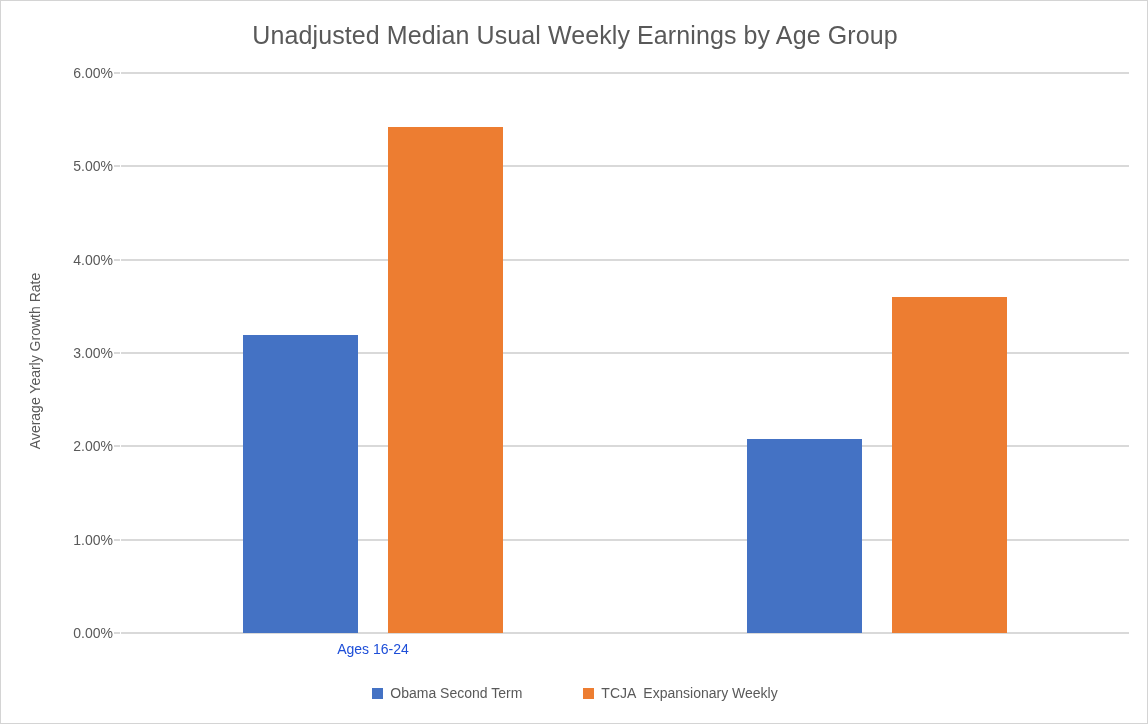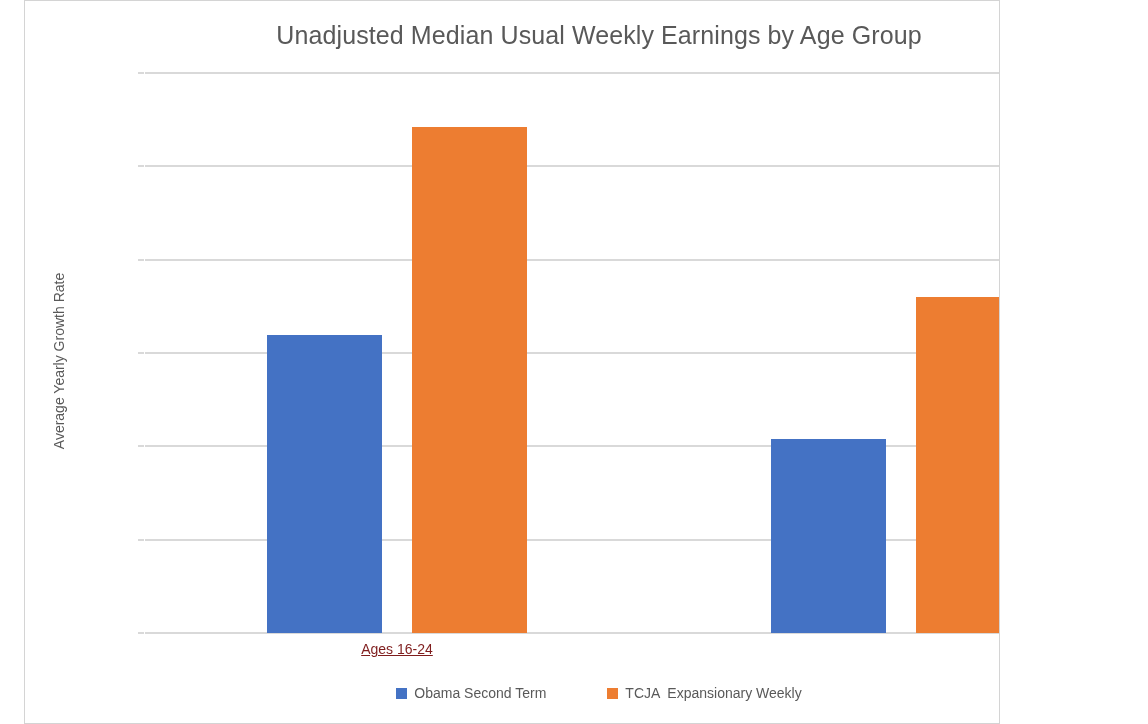--- a/index.html
+++ b/index.html
@@ -5,27 +5,26 @@
   html, body {
     margin: 0;
     padding: 0;
     background: #ffffff;
   }
   body {
     font-family: "Liberation Sans", sans-serif;
   }
   #chart-root {
     position: relative;
-    width: 976px;
+    width: 1148px;
     height: 724px;
     background: #ffffff;
     box-sizing: border-box;
     border: 1px solid #d4d4d4;
     overflow: hidden;
-    margin-left: 24px;
   }
 
   
   #chart-title {
     position: absolute;
     left: 0;
     top: 20px;
     width: 1148px;
     text-align: center;
     font-size: 25px;
@@ -101,23 +100,22 @@
     left: 120px;
     top: 640px;
     width: 1008px;
     height: 28px;
   }
   .cat-label {
     position: absolute;
     top: 0;
     text-align: center;
     font-size: 14px;
-    color: #7f1d1d;
-    white-space: pre;
-    text-decoration: underline;
+    color: #1d4ed8;
+    white-space: pre;
   }
 
   
   #legend {
     position: absolute;
     left: 0;
     top: 684px;
     width: 1148px;
     display: flex;
     justify-content: center;
@@ -142,20 +140,29 @@
 </style>
 </head>
 <body>
 
 <div id="chart-root">
 
   <div id="chart-title">Unadjusted Median Usual Weekly Earnings by Age Group</div>
 
   <div id="y-axis-title">Average Yearly Growth Rate</div>
 
+  <div id="y-tick-labels">
+      <div class="y-tick-label" style="top: 0px;">6.00%</div>
+      <div class="y-tick-label" style="top: 93.3333px;">5.00%</div>
+      <div class="y-tick-label" style="top: 186.667px;">4.00%</div>
+      <div class="y-tick-label" style="top: 280px;">3.00%</div>
+      <div class="y-tick-label" style="top: 373.333px;">2.00%</div>
+      <div class="y-tick-label" style="top: 466.667px;">1.00%</div>
+      <div class="y-tick-label" style="top: 560px;">0.00%</div>
+    </div>
 
   <div id="plot-area">
     <div id="gridlines">
         <div class="gridline" style="top: -1px;"></div>
         <div class="tick-mark" style="top: -1px;"></div>
         <div class="gridline" style="top: 92.3333px;"></div>
         <div class="tick-mark" style="top: 92.3333px;"></div>
         <div class="gridline" style="top: 185.667px;"></div>
         <div class="tick-mark" style="top: 185.667px;"></div>
         <div class="gridline" style="top: 279px;"></div>

